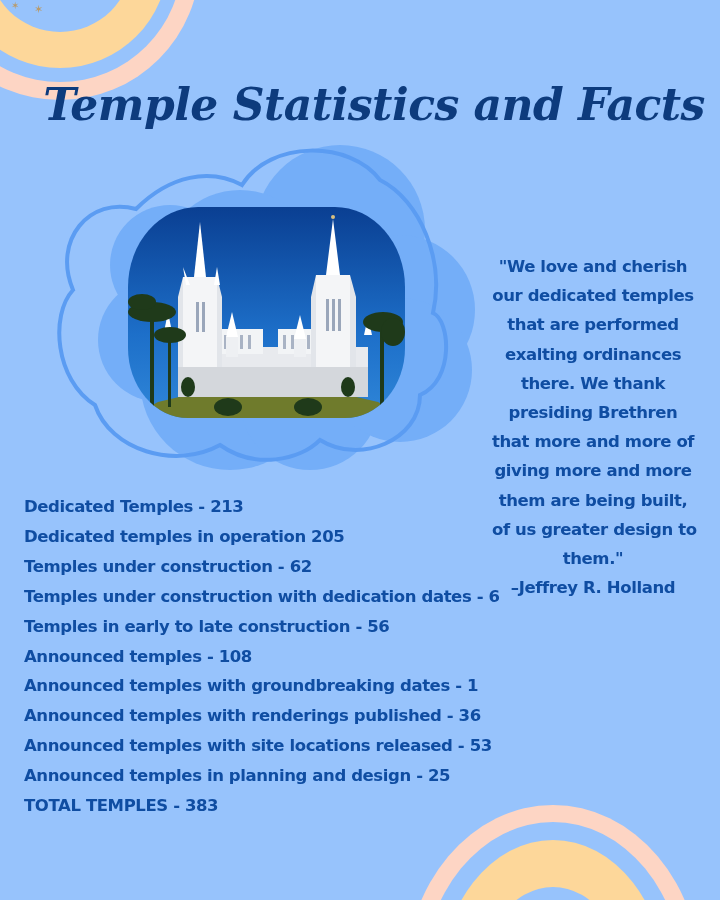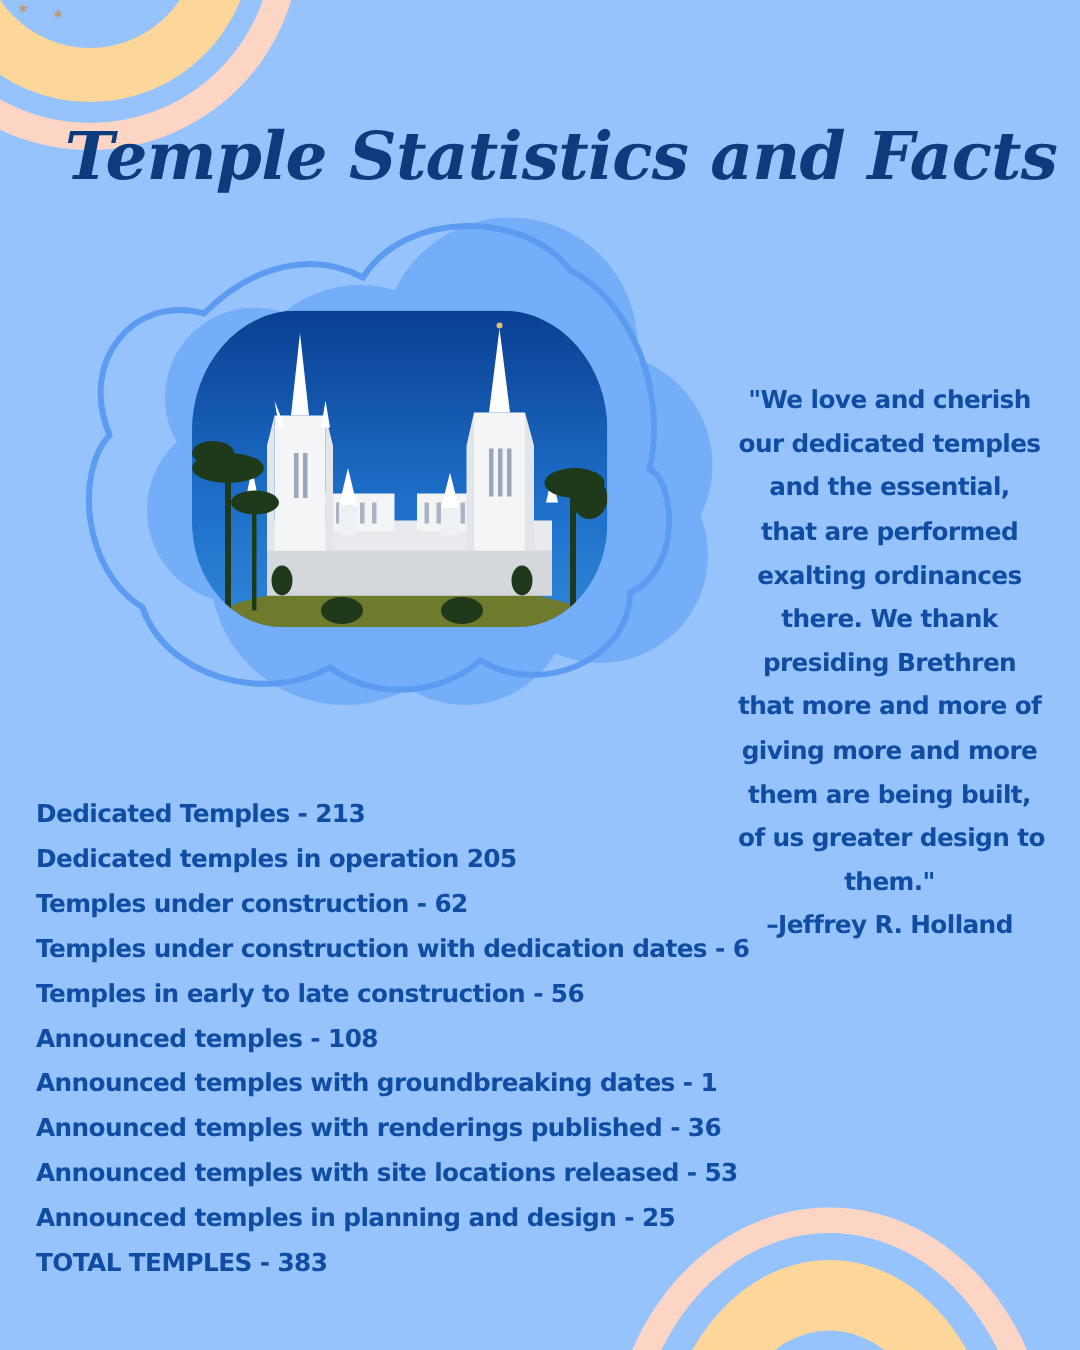--- a/index.html
+++ b/index.html
@@ -10,21 +10,21 @@
     font-family:"DejaVu Serif", serif; font-weight:bold; font-style:italic;
     font-size:44px; color:#0d3b7d; letter-spacing:-0.5px; line-height:60px;
   }
   .photo { position:absolute; left:128px; top:207px; width:277px; height:211px; border-radius:70px 70px 60px 60px / 80px 80px 70px 70px; overflow:hidden; }
   .quote {
     position:absolute; left:492px; top:252px; width:202px; text-align:center;
     font-family:"DejaVu Sans", sans-serif; font-weight:bold; color:#0f4da2;
     font-size:16.5px; line-height:29.2px; letter-spacing:-0.4px;
   }
   .quote .line { display:block; white-space:nowrap; }
-  .stats { position:absolute; left:24px; top:528px; width:470px; }
+  .stats { position:absolute; left:24px; top:492px; width:470px; }
   .stat {
     font-family:"DejaVu Sans", sans-serif; font-weight:bold; color:#0f4da2;
     font-size:16.5px; line-height:29.9px; letter-spacing:-0.4px; white-space:nowrap;
   }
 </style>
 </head>
 <body>
 
 <svg class="deco" viewBox="0 0 720 900" xmlns="http://www.w3.org/2000/svg">
 
@@ -141,21 +141,20 @@
       <ellipse cx="180" cy="200" rx="14" ry="9"></ellipse>
       <ellipse cx="60" cy="180" rx="7" ry="10"></ellipse>
       <ellipse cx="220" cy="180" rx="7" ry="10"></ellipse>
     </g>
   </svg>
 </div>
 
 <div class="quote">
   <span class="line">"We love and cherish</span>
   <span class="line">our dedicated temples</span>
-  <span class="line">and the essential,</span>
   <span class="line">that are performed</span>
   <span class="line">exalting ordinances</span>
   <span class="line">there. We thank</span>
   <span class="line">presiding Brethren</span>
   <span class="line">that more and more of</span>
   <span class="line">giving more and more</span>
   <span class="line">them are being built,</span>
   <span class="line">of us greater design to</span>
   <span class="line">them."</span>
   <span class="line">–Jeffrey R. Holland</span>

